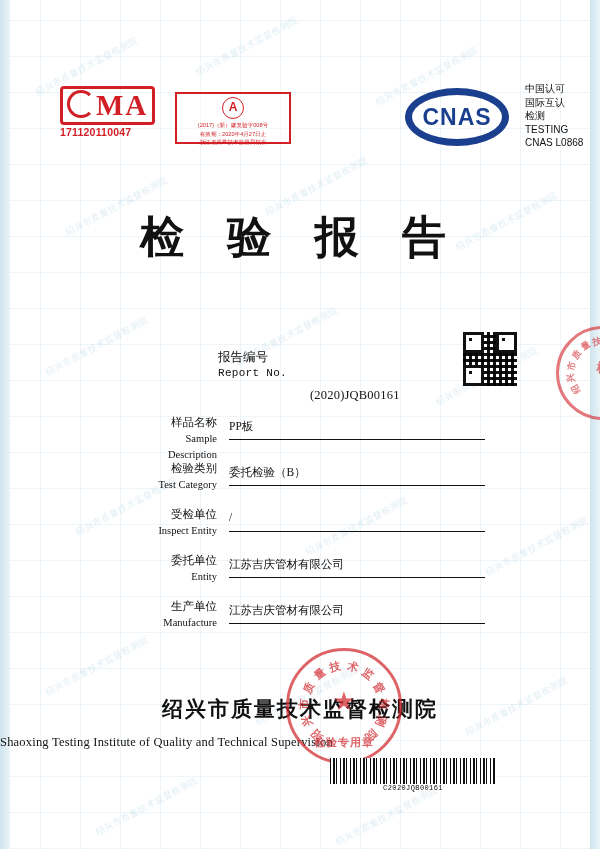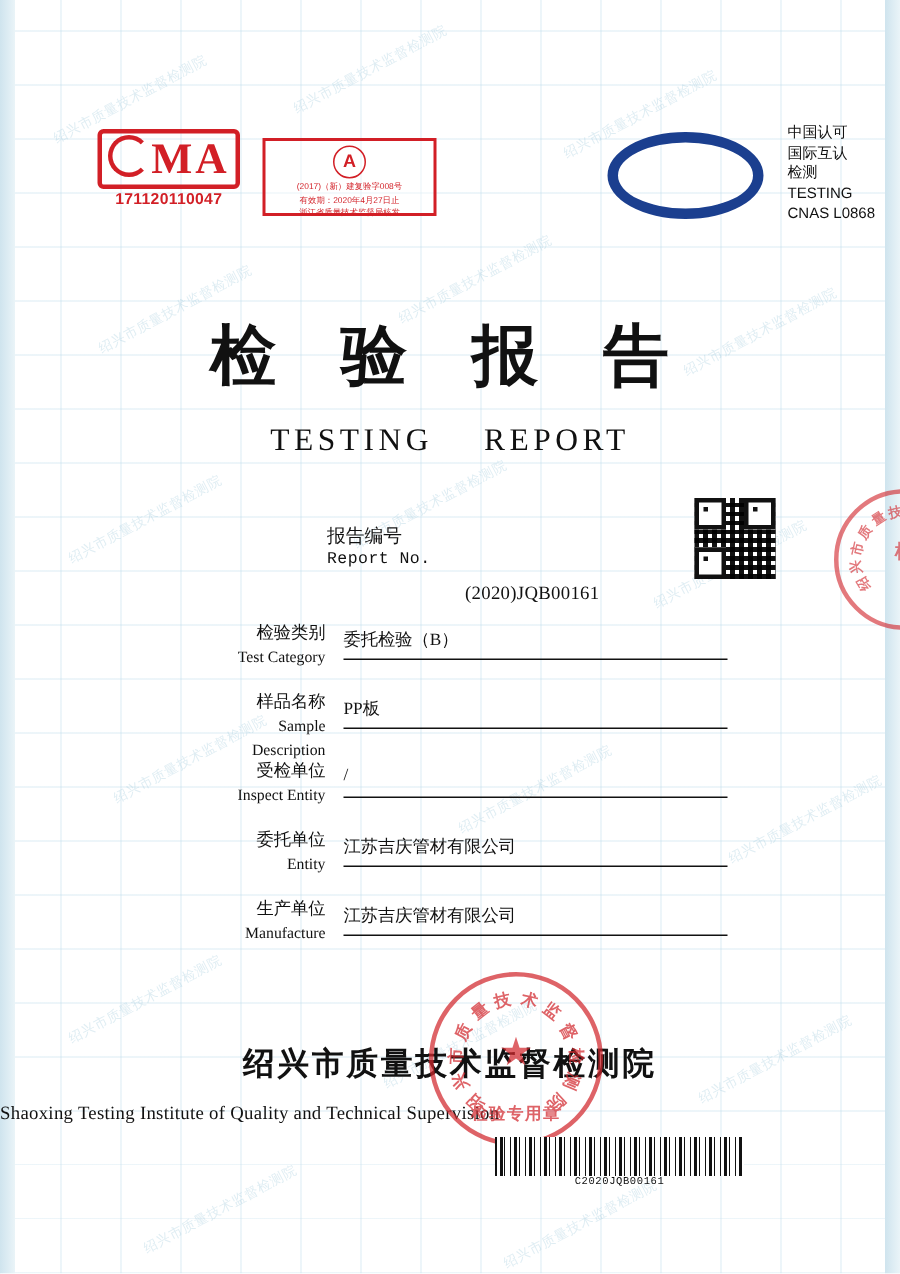--- a/index.html
+++ b/index.html
@@ -29,21 +29,21 @@
     position:absolute;top:0;width:10px;height:849px;
     background:linear-gradient(90deg,#cfe4ee,#eaf4f8);
   }
   .border-l{left:0}
   .border-r{right:0}
 
   
   .logos{
     position:absolute;left:60px;top:78px;width:480px;height:80px;
   }
-  .ma-block{position:absolute;left:0;top:8px;width:105px;text-align:center;}
+  .ma-block{position:absolute;left:0;top:8px;width:105px;text-align:left;}
   .ma-box{
     border:3px solid #d21f26;border-radius:4px;
     color:#d21f26;font-weight:bold;font-size:29px;
     letter-spacing:2px;padding:1px 4px 2px;
     font-family:"Liberation Serif", serif;
     display:inline-block;line-height:1.05;
     position:relative;
   }
   .ma-box .c-circle{
     display:inline-block;width:22px;height:22px;border:3px solid #d21f26;
@@ -244,35 +244,33 @@
     <div class="cert-box">
       <span class="a-mark">A</span>
       <div>(2017)（新）建复验字008号</div>
       <div>有效期：2020年4月27日止</div>
       <div>浙江省质量技术监督局核发</div>
     </div>
 
 
     <div class="cnas">
       <div class="ring"></div>
+      <div class="word">CNAS</div>
     </div>
 
     <div class="cnas-txt">
       <div>中国认可</div>
       <div>国际互认</div>
       <div>检测</div>
       <div>TESTING</div>
       <div>CNAS L0868</div>
     </div>
   </div>
 
   <div class="title-cn">检 验 报 告</div>
-  <div class="title-en">
-    <span>TESTING</span><span class="gap"></span><span>REPORT</span>
-  </div>
 
   <div class="rep-label">
     <div>报告编号</div>
     <div class="en">Report No.</div>
   </div>
   <div class="rep-value">(2020)JQB00161</div>
 
   <div class="qr">
     <span class="fm f1">
         <i></i>
@@ -281,31 +279,31 @@
         <i></i>
       </span>
     <span class="fm f3">
         <i></i>
       </span>
   </div>
 
   <div class="fields">
     <div class="row">
       <div class="lab">
+        <span>样品名称</span>
+        <span class="en">Sample Description</span>
+      </div>
+      <div class="val">PP板</div>
+    </div>
+    <div class="row">
+      <div class="lab">
         <span>检验类别</span>
         <span class="en">Test Category</span>
       </div>
       <div class="val">委托检验（B）</div>
-    </div>
-    <div class="row">
-      <div class="lab">
-        <span>样品名称</span>
-        <span class="en">Sample Description</span>
-      </div>
-      <div class="val">PP板</div>
     </div>
     <div class="row">
       <div class="lab">
         <span>受检单位</span>
         <span class="en">Inspect Entity</span>
       </div>
       <div class="val">/</div>
     </div>
     <div class="row">
       <div class="lab">

